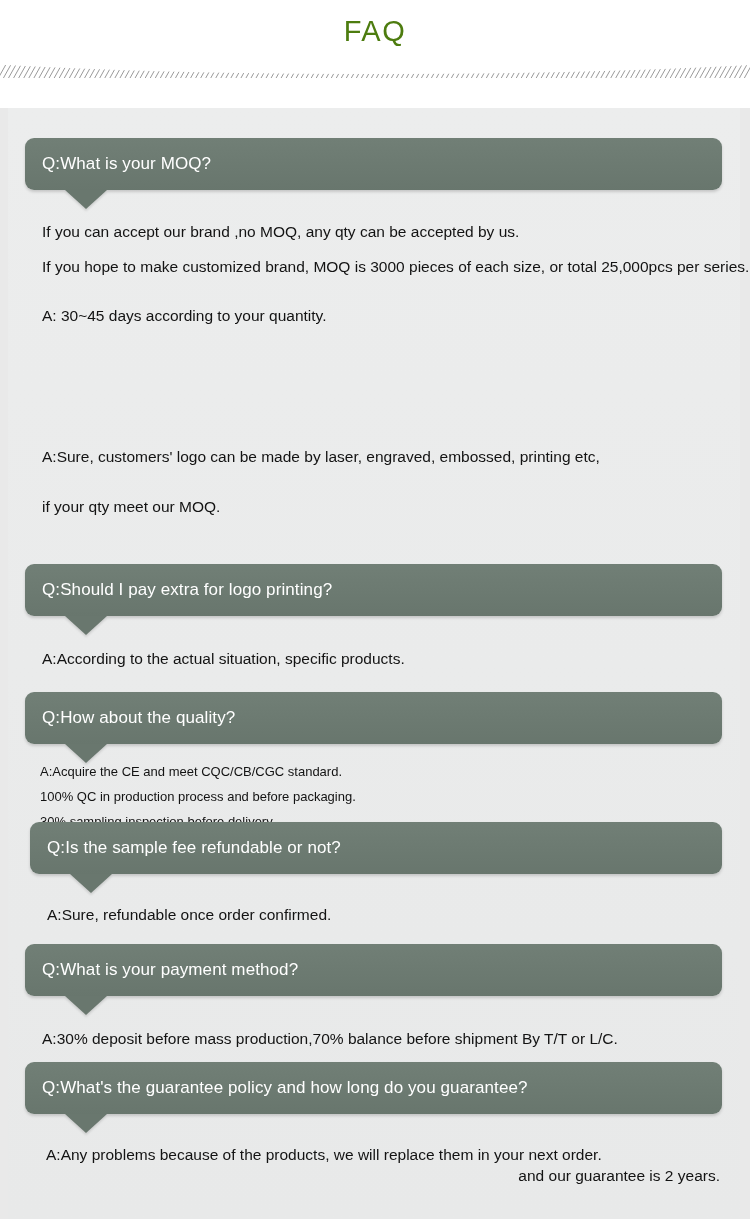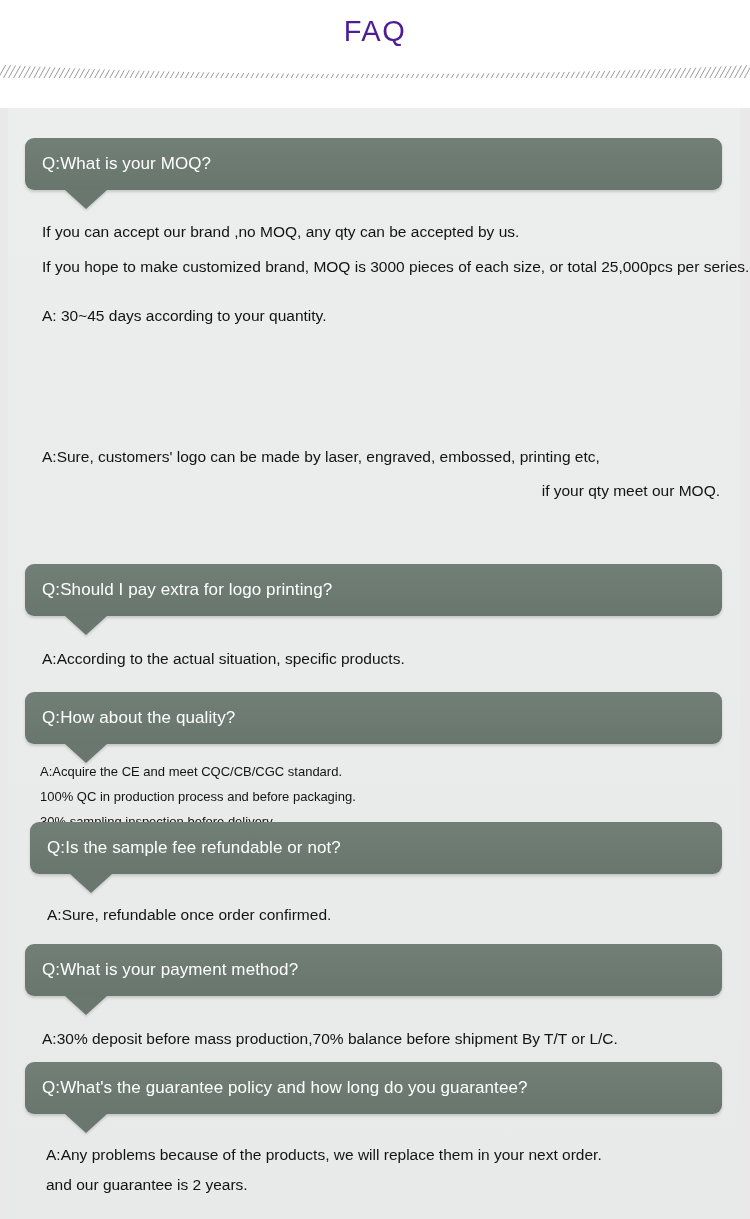--- a/index.html
+++ b/index.html
@@ -25,21 +25,21 @@
     background: #ffffff;
     position: relative;
   }
 
   .faq-title {
     text-align: center;
     padding-top: 17px;
     font-size: 29px;
     font-weight: 300;
     letter-spacing: 1.5px;
-    color: #4c1d95;
+    color: #4d7c0f;
     line-height: 1;
   }
 
   .divider {
     position: absolute;
     left: 0;
     right: 0;
     top: 62px;
     height: 20px;
     overflow: hidden;
@@ -301,21 +301,21 @@
           </div>
         </div>
         <div class="qa" style="position: absolute; left: 0px; right: 0px; top: 186px;">
           <div class="answer" style="margin-top: 14px;">
             <p>A: 30~45 days according to your quantity.</p>
           </div>
         </div>
         <div class="qa" style="position: absolute; left: 0px; right: 0px; top: 308px;">
           <div class="answer" style="margin-top: 33px;">
             <p>A:Sure, customers' logo can be made by laser, engraved, embossed, printing etc,</p>
-            <p style="margin-top: 18px; text-align: right;">if your qty meet our MOQ.</p>
+            <p style="margin-top: 34px;">if your qty meet our MOQ.</p>
           </div>
         </div>
         <div class="qa" style="position: absolute; left: 0px; right: 0px; top: 456px;">
           <div class="q-bar">
             <span class="q-text">Q:Should I pay extra for logo printing?</span>
             <span class="q-tail"></span>
           </div>
           <div class="answer" style="margin-top: 35px;">
             <p>A:According to the actual situation, specific products.</p>
           </div>
@@ -349,19 +349,19 @@
             <p>A:30% deposit before mass production,70% balance before shipment By T/T or L/C.</p>
           </div>
         </div>
         <div class="qa" style="position: absolute; left: 0px; right: 0px; top: 954px;">
           <div class="q-bar">
             <span class="q-text">Q:What's the guarantee policy and how long do you guarantee?</span>
             <span class="q-tail"></span>
           </div>
           <div class="answer indent" style="margin-top: 33px;">
             <p>A:Any problems because of the products, we will replace them in your next order.</p>
-            <p style="margin-top: 14px;">and our guarantee is 2 years.</p>
+            <p style="margin-top: 5px; text-align: right;">and our guarantee is 2 years.</p>
           </div>
         </div>
       </div>
   </div>
 
 </div>
 
 </body></html>

